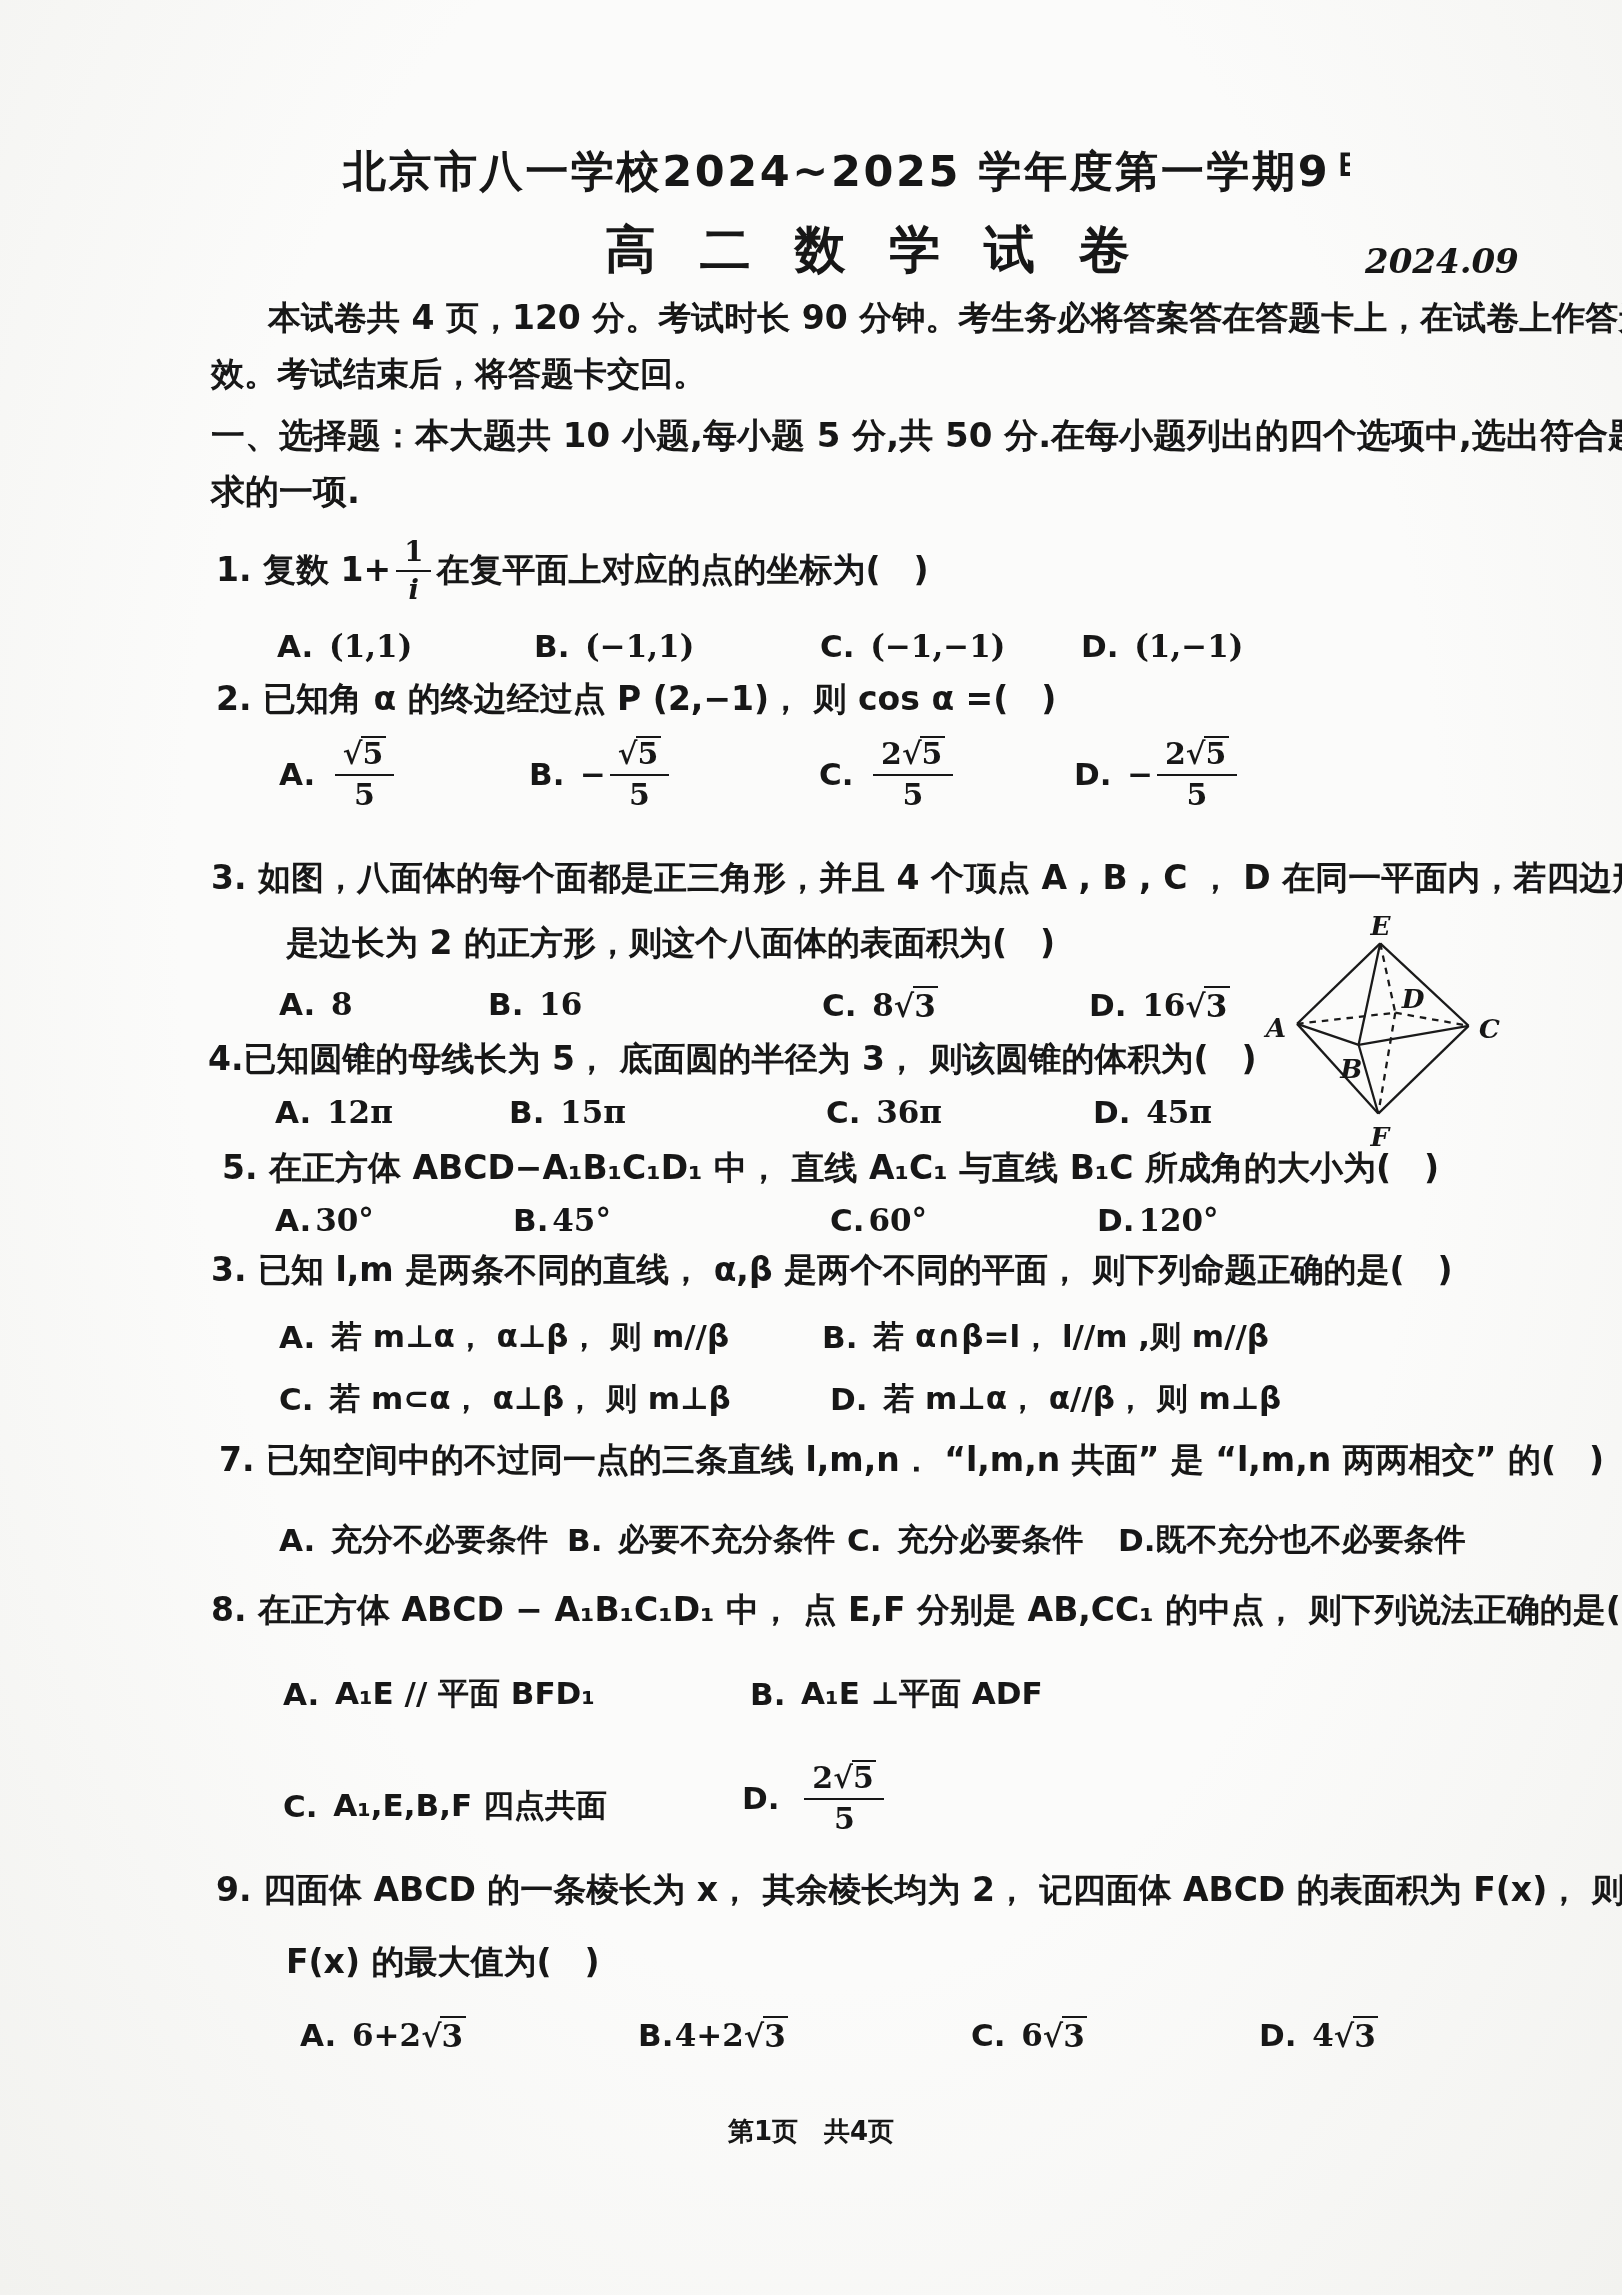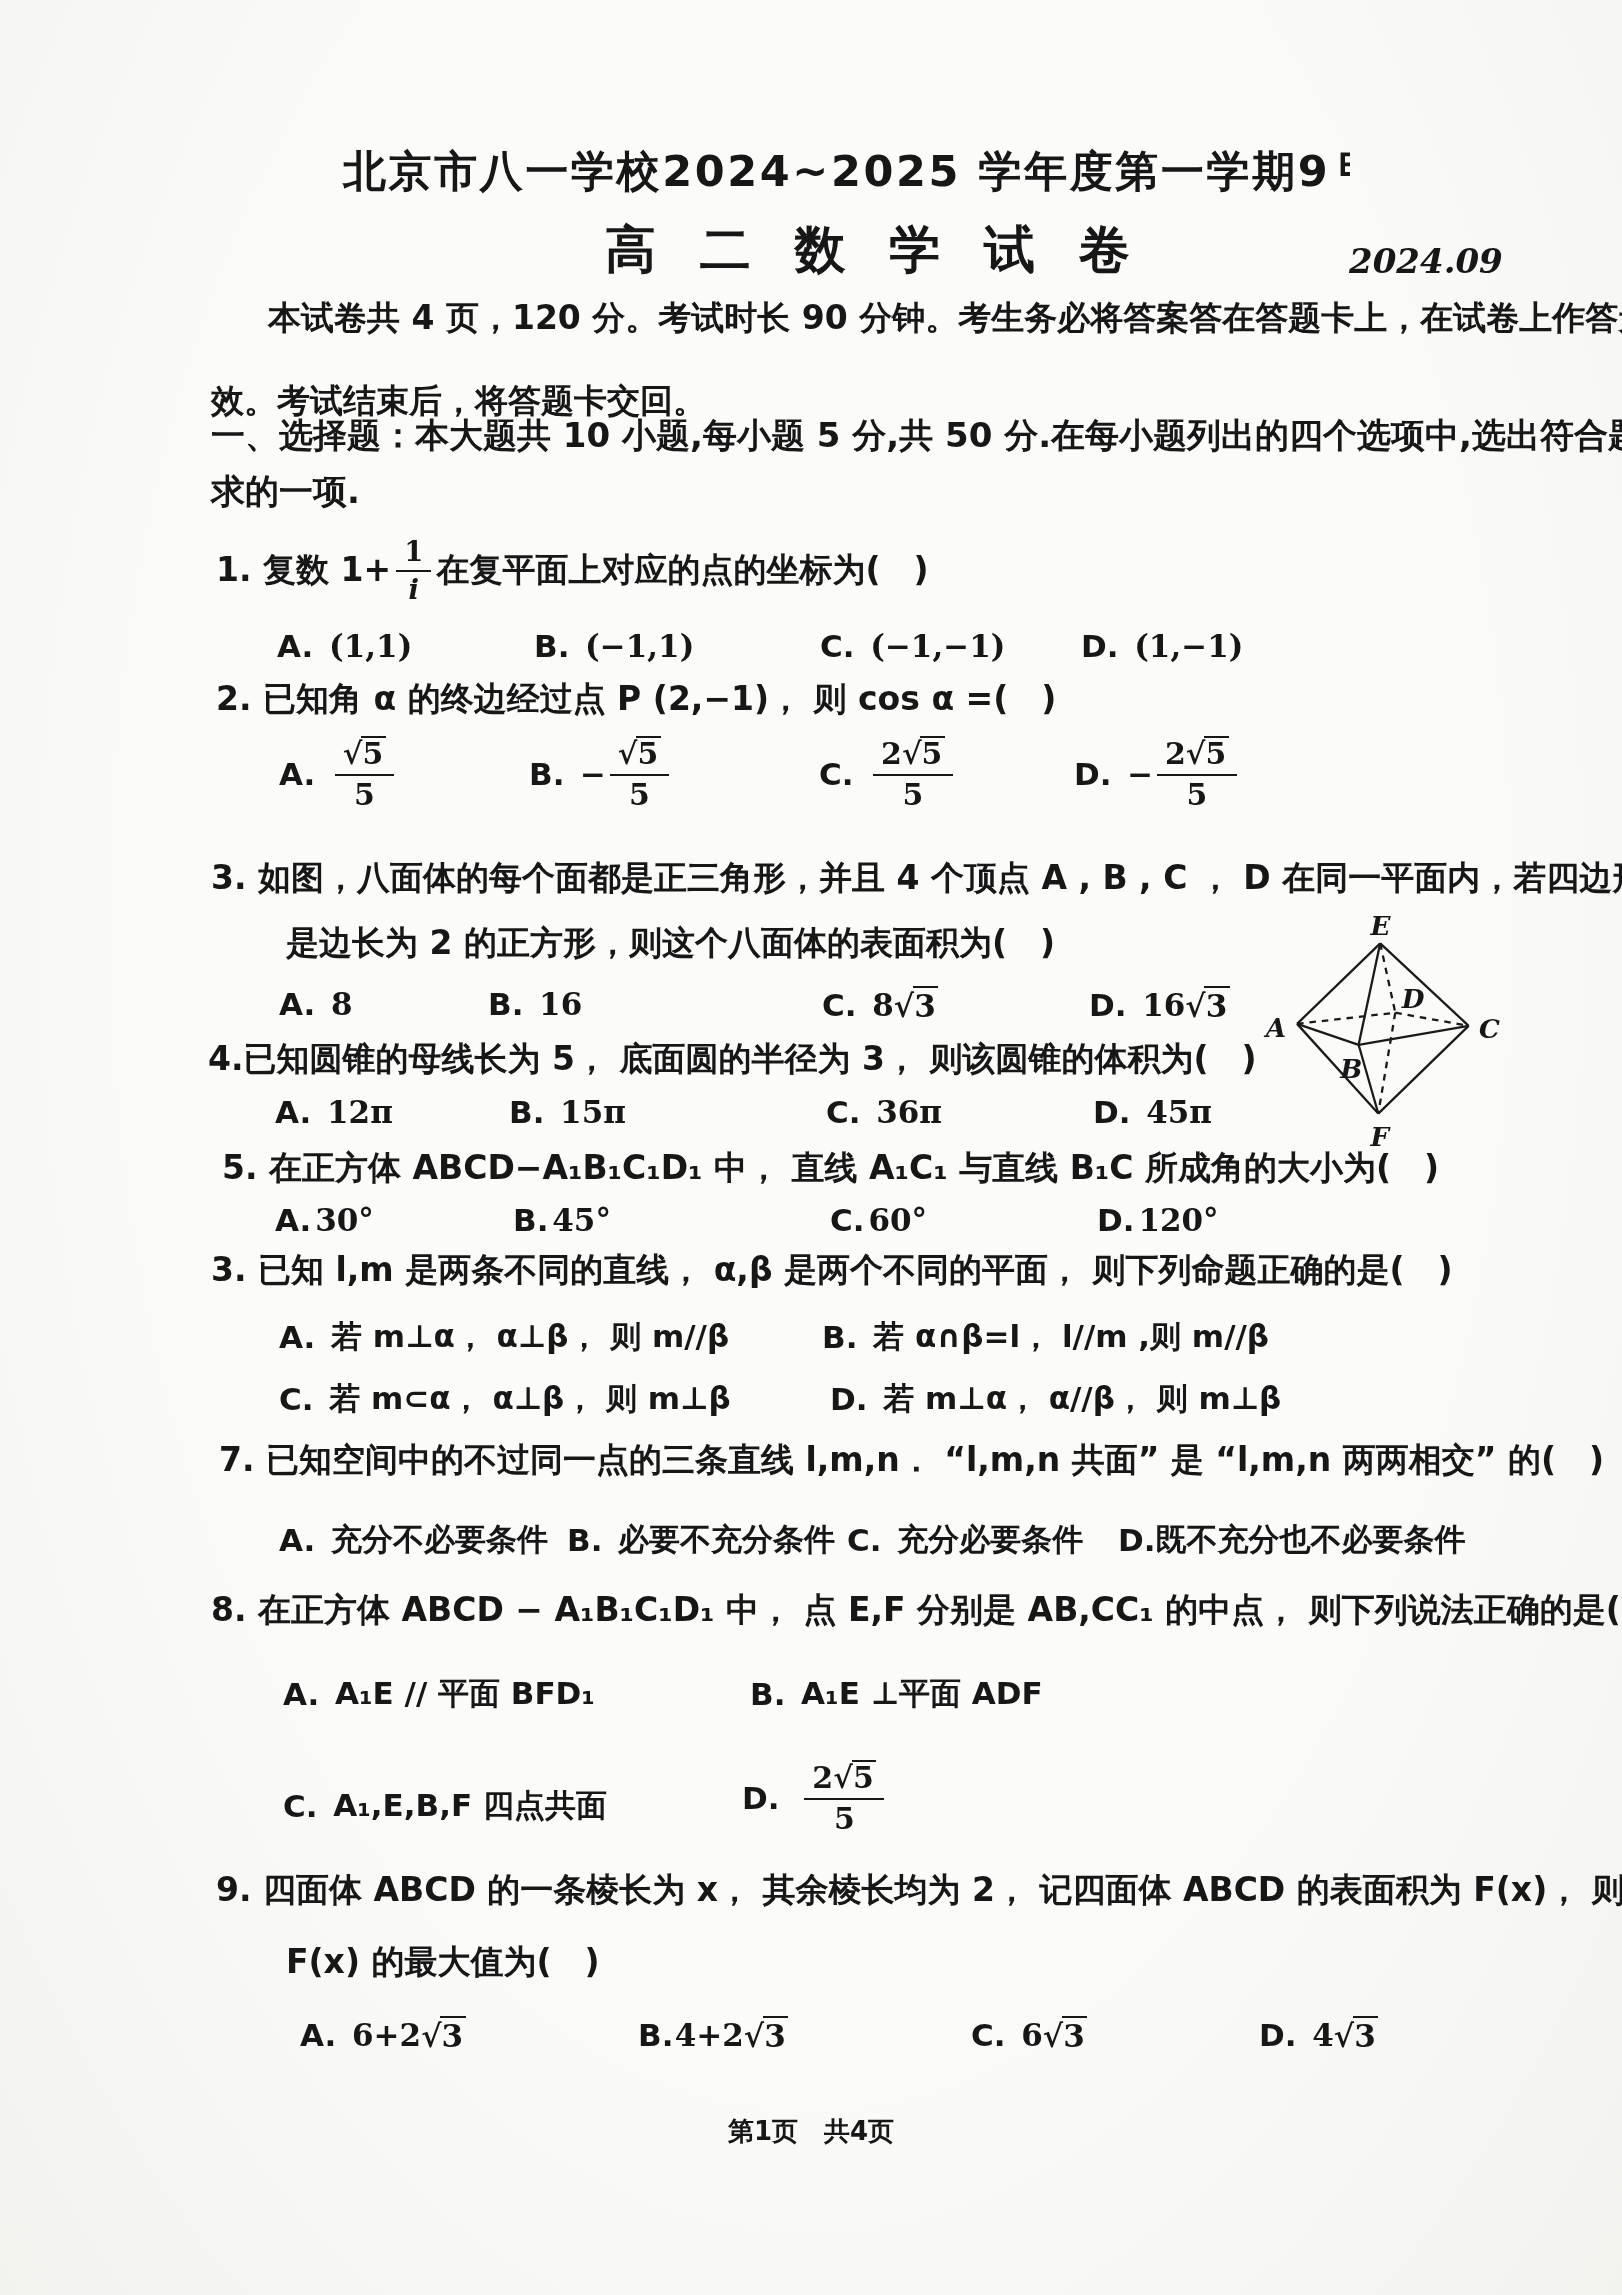--- a/index.html
+++ b/index.html
@@ -6,21 +6,21 @@
   .page{
     position:relative;width:1622px;height:2295px;margin:0 auto;
     background:radial-gradient(ellipse at 50% 40%, #fbfbfa 55%, #f2f2ef 100%);
     font-family:"DejaVu Sans","Liberation Sans",sans-serif;
     color:#171717;overflow:hidden;
   }
   .abs{position:absolute;white-space:nowrap;}
   .t1{font-size:43px;font-weight:700;letter-spacing:2.6px;}
   .cut{display:inline-block;width:19.6px;height:33px;overflow:hidden;vertical-align:top;}
   .t2{font-size:51px;font-weight:700;letter-spacing:13px;}
-  .date{font-size:34px;font-weight:700;font-style:italic;font-family:"DejaVu Serif","Liberation Serif",serif;}
+  .date{font-size:34px;font-weight:700;font-style:italic;font-family:"DejaVu Serif","Liberation Serif",serif;margin-left:16px;}
   .q{font-size:33px;font-weight:600;}
   .sec{font-size:34px;font-weight:800;}
   .opt{display:flex;align-items:center;font-size:31px;font-weight:600;}
   .olab{margin-right:15.7px;}
   .ser{font-family:"DejaVu Serif","Liberation Serif",serif;}
   .frac{display:inline-flex;flex-direction:column;align-items:center;line-height:1.05;
         font-family:"DejaVu Serif","Liberation Serif",serif;font-size:30px;font-weight:600;}
   .frac .num{display:inline-flex;align-items:baseline;padding:0 7.9px 3.9px;}
   .frac .den{align-self:stretch;text-align:center;border-top:2.6px solid #171717;padding:3.9px 7.9px 0;}
   .sqrt{display:inline-flex;align-items:baseline;}
@@ -34,21 +34,21 @@
 <body>
 
 <div class="page">
 
   <div class="abs t1" style="left:343px;top:143px;"><span>北京市八一学校2024~2025 学年度第一学期9</span><span class="cut">月</span></div>
 
   <div class="abs t2" style="left:605px;top:216px;">高 二 数 学 试 卷</div>
   <div class="abs date" style="left:1349px;top:241px;">2024.09</div>
 
   <div class="abs q" style="left:268px;top:296px;">本试卷共 4 页，120 分。考试时长 90 分钟。考生务必将答案答在答题卡上，在试卷上作答无</div>
-  <div class="abs q" style="left:211px;top:352px;margin-top:27px;">效。考试结束后，将答题卡交回。</div>
+  <div class="abs q" style="left:211px;top:352px;">效。考试结束后，将答题卡交回。</div>
 
   <div class="abs sec" style="left:211px;top:413px;">一、选择题：本大题共 10 小题,每小题 5 分,共 50 分.在每小题列出的四个选项中,选出符合题目要</div>
   <div class="abs sec" style="left:211px;top:469px;">求的一项.</div>
 
   <div class="abs q" style="left:216px;top:520px;height:101px;display:flex;align-items:center;">
     <span>1.  复数 1+</span>
     <span class="frac" style="font-size:27.5px;margin:0 5.2px;">
       <span class="num">
           <span>1</span>
         </span>

